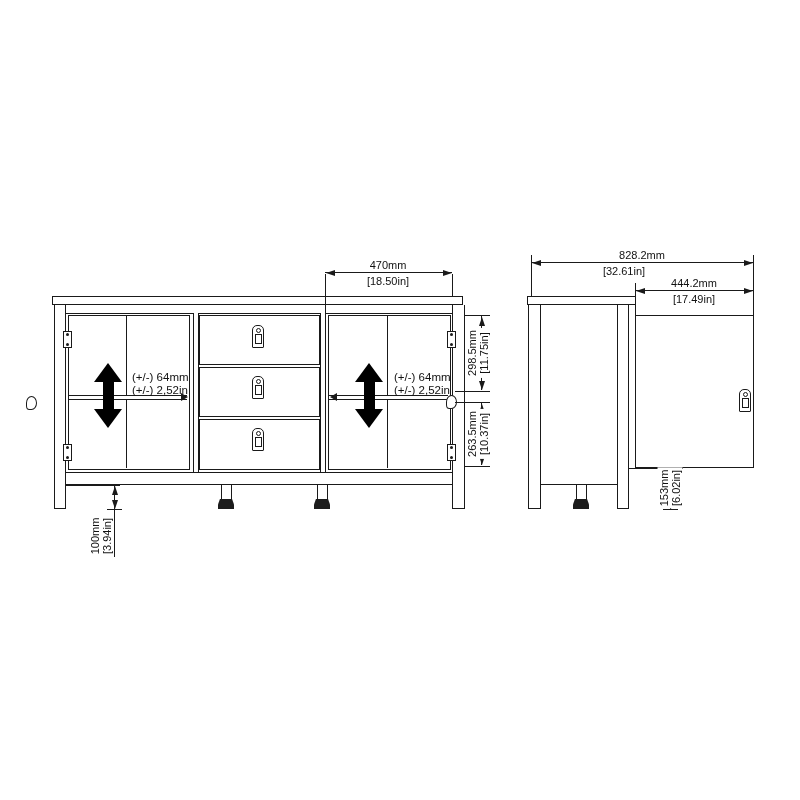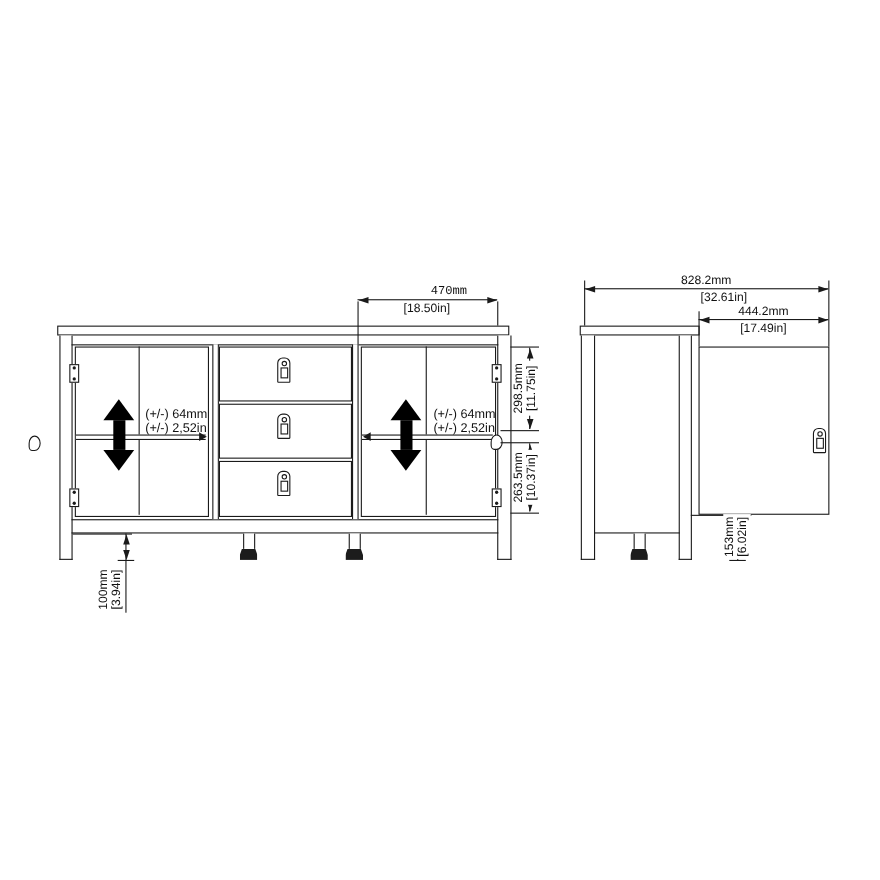--- a/index.html
+++ b/index.html
@@ -120,21 +120,21 @@
     </div>
   </div>
 
   <div>
 
     <div class="vline" style="left:325px;top:274px;height:39px;"></div>
     <div class="vline" style="left:452px;top:274px;height:22px;"></div>
     <div class="hline" style="left:325px;top:272px;width:127px;"></div>
     <div class="arr arr-l" style="left:326px;top:270px;"></div>
     <div class="arr arr-r" style="left:443px;top:270px;"></div>
-    <div class="dimtext" style="left:408px;top:259px;font-family:Liberation Mono, monospace;">470mm</div>
+    <div class="dimtext" style="left:388px;top:259px;">470mm</div>
     <div class="dimtext" style="left:388px;top:275px;">[18.50in]</div>
 
     <div class="hline" style="left:464px;top:315px;width:26px;"></div>
     <div class="hline" style="left:455px;top:391px;width:35px;"></div>
     <div class="hline" style="left:455px;top:402px;width:35px;"></div>
     <div class="hline" style="left:464px;top:466px;width:26px;"></div>
     <div class="vline" style="left:481px;top:316px;height:74px;"></div>
     <div class="arr arr-u" style="left:479px;top:317px;"></div>
     <div class="arr arr-d" style="left:479px;top:381px;"></div>
     <div class="vline" style="left:481px;top:403px;height:62px;"></div>
@@ -176,21 +176,21 @@
   </div>
 
   <div>
 
     <div class="vline" style="left:531px;top:255px;height:41px;"></div>
     <div class="vline" style="left:753px;top:255px;height:60px;"></div>
     <div class="hline" style="left:531px;top:262px;width:222px;"></div>
     <div class="arr arr-l" style="left:532px;top:260px;"></div>
     <div class="arr arr-r" style="left:744px;top:260px;"></div>
     <div class="dimtext" style="left:642px;top:249px;">828.2mm</div>
-    <div class="dimtext" style="left:658px;top:265px;">[32.61in]</div>
+    <div class="dimtext" style="left:624px;top:265px;">[32.61in]</div>
 
     <div class="vline" style="left:635px;top:283px;height:32px;"></div>
     <div class="hline" style="left:635px;top:290px;width:118px;"></div>
     <div class="arr arr-l" style="left:636px;top:288px;"></div>
     <div class="arr arr-r" style="left:744px;top:288px;"></div>
     <div class="dimtext" style="left:694px;top:277px;">444.2mm</div>
     <div class="dimtext" style="left:694px;top:293px;">[17.49in]</div>
 
     <div class="hline" style="left:628px;top:468px;width:55px;"></div>
     <div class="hline" style="left:663px;top:509px;width:15px;"></div>

